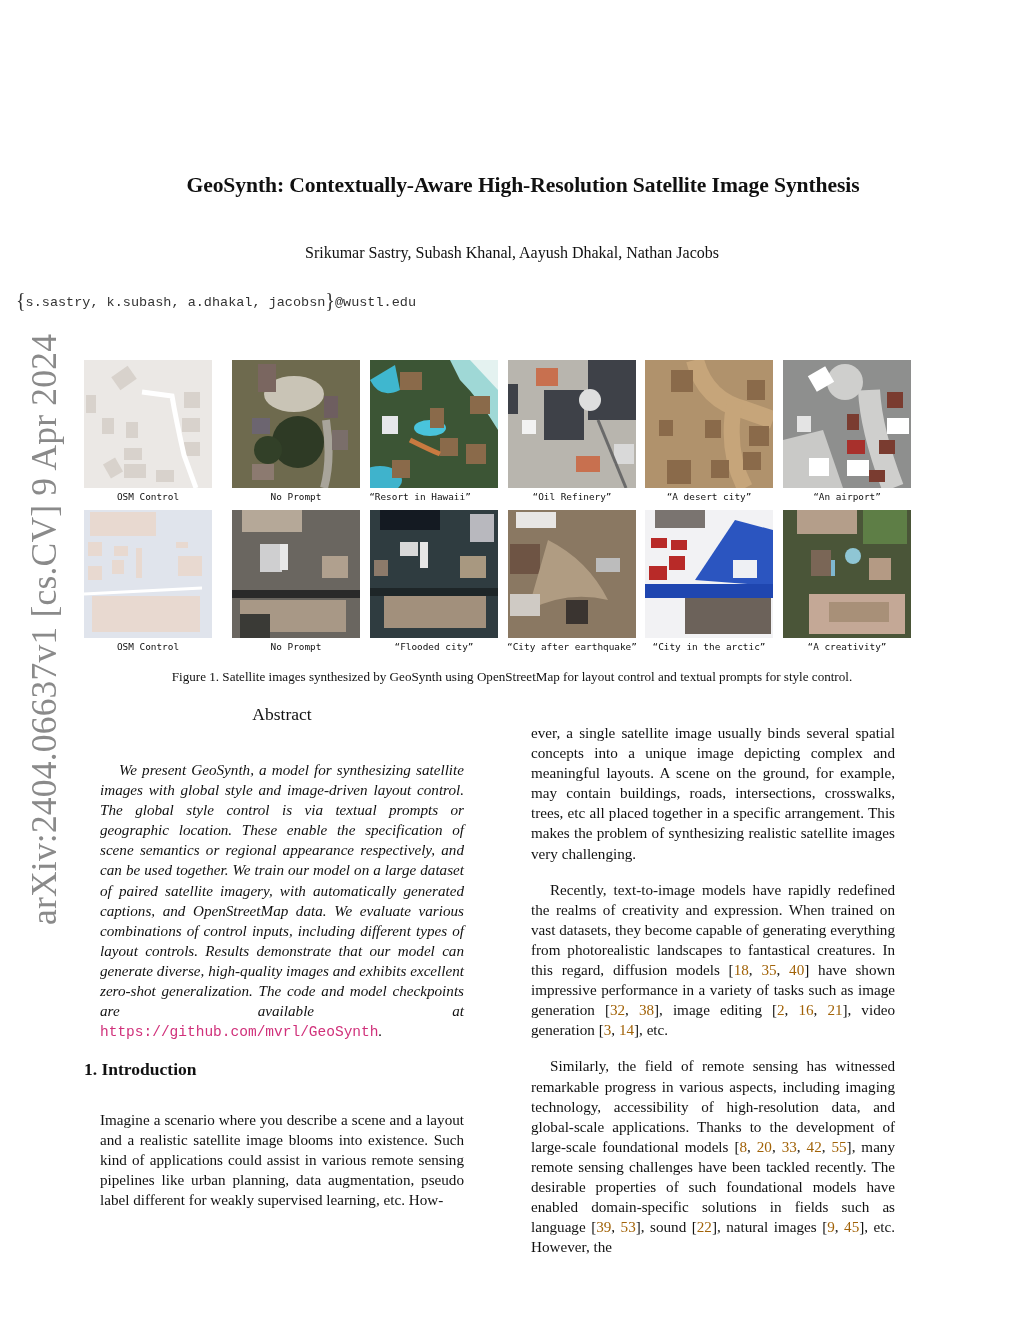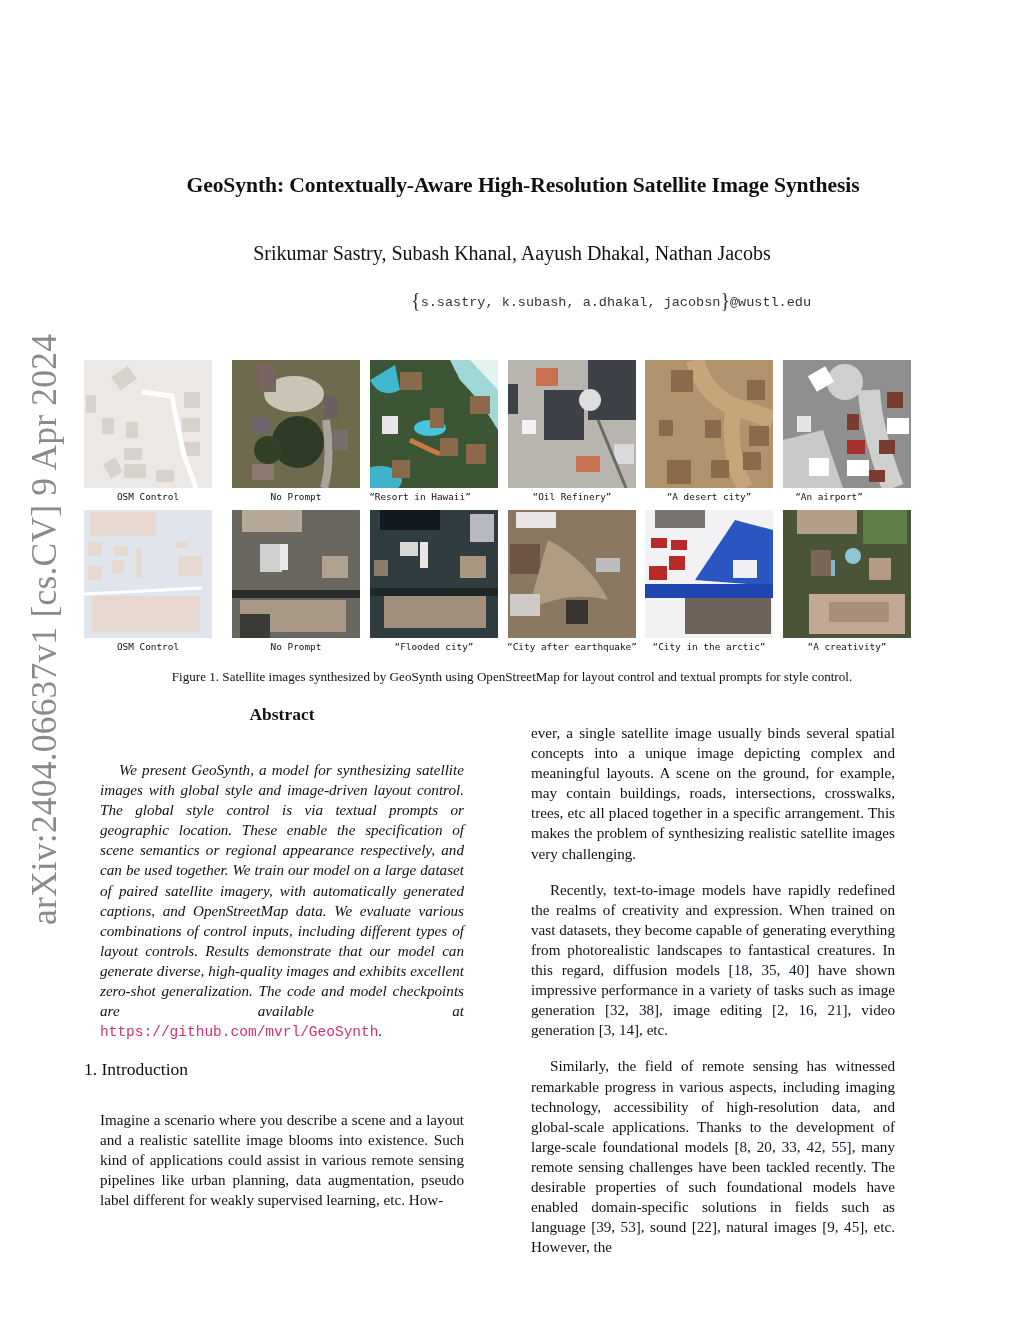--- a/index.html
+++ b/index.html
@@ -4,41 +4,41 @@
 <style>
   html, body { margin: 0; padding: 0; background: #ffffff; }
   body { width: 1024px; height: 1325px; position: relative; overflow: hidden; font-family: "Liberation Serif", "DejaVu Serif", serif; color: #111; }
   .side-stamp {
     position: absolute; left: 23px; top: 925px;
     transform-origin: left top; transform: rotate(-90deg);
     font-family: "Liberation Serif", serif; font-size: 35.5px; color: #8a8a8a;
     white-space: nowrap; letter-spacing: 0.2px;
   }
   .title { position: absolute; top: 173px; left: 0; width: 1024px; text-align: center; font-weight: bold; font-size: 21.6px; letter-spacing: -0.1px; padding-left: 11px; }
-  .authors { position: absolute; top: 241px; left: 0; width: 1024px; text-align: center; font-size: 20px; line-height: 24px; }
-  .emails { position: absolute; top: 289px; left: 0; width: 811px; text-align: right; font-family: "Liberation Mono", monospace; font-size: 13.5px; color: #333; }
+  .authors { position: absolute; top: 241px; left: 0; width: 1024px; text-align: center; font-size: 16px; line-height: 24px; }
+  .emails { position: absolute; top: 289px; left: 16px; width: 811px; text-align: left; font-family: "Liberation Mono", monospace; font-size: 13.5px; color: #333; }
   .emails .brace { font-family: "Liberation Serif", serif; font-size: 20px; color: #333; vertical-align: -1px; }
 
   .figure { position: absolute; left: 0; top: 0; width: 1024px; }
   .tile { position: absolute; width: 128px; height: 128px; overflow: hidden; }
   .tile svg { width: 128px; height: 128px; display: block; }
   .tcap { position: absolute; width: 160px; text-align: center; font-family: "DejaVu Sans Mono", monospace; font-size: 9.4px; color: #111; white-space: nowrap; }
   .fig-caption { position: absolute; top: 669px; left: 0; width: 1024px; text-align: center; font-size: 13.1px; }
 
   .col { position: absolute; width: 396px; font-size: 15.15px; line-height: 20.1px; text-align: justify; }
   .col p { margin: 16px; }
   .left-col { left: 84px; }
   .right-col { left: 515px; }
-  .h-abstract { position: absolute; top: 704px; left: 84px; width: 396px; text-align: center; font-weight: bold; font-size: 17.5px; }
+  .h-abstract { position: absolute; top: 704px; left: 84px; width: 396px; text-align: center; font-weight: normal; font-size: 17.5px; }
   .abstract { top: 744px; font-style: italic; }
   .indent { text-indent: 19px; }
   .url { font-family: "Liberation Mono", monospace; font-style: normal; color: #d0307a; font-size: 14.5px; }
-  .h-intro { position: absolute; top: 1059px; left: 84px; font-weight: normal; font-size: 17.5px; }
+  .h-intro { position: absolute; top: 1059px; left: 84px; font-weight: bold; font-size: 17.5px; }
   .intro { top: 1094px; }
-  .cite { color: #0f172a; }
+  .cite { color: #a16207; }
   .right-col p + p { margin-top: 11px; }
 </style>
 </head>
 <body>
 
 <div class="side-stamp">arXiv:2404.06637v1  [cs.CV]  9 Apr 2024</div>
 
 <div class="title">GeoSynth: Contextually-Aware High-Resolution Satellite Image Synthesis</div>
 <div class="authors">
   <div>Srikumar Sastry, Subash Khanal, Aayush Dhakal, Nathan Jacobs</div>
@@ -162,21 +162,21 @@
       <g fill="#7a3c30">
           <rect x="104" y="32" width="16" height="16"></rect>
           <rect x="64" y="54" width="12" height="16"></rect>
           <rect x="96" y="80" width="16" height="14"></rect>
           <rect x="86" y="110" width="16" height="12"></rect>
         </g>
       <rect x="64" y="80" width="18" height="14" fill="#a8302c"></rect>
         <rect x="14" y="56" width="14" height="16" fill="#e4e4e4"></rect>
       </svg>
   </div>
-  <div class="tcap" style="left:749px;top:491px">“An airport”</div>
+  <div class="tcap" style="left:767px;top:491px">“An airport”</div>
 
   <div class="tile" style="left:84px;top:510px">
     <svg viewBox="0 0 128 128">
         <rect width="128" height="128" fill="#e0e4ec"></rect>
       <g fill="#e8d9d0">
           <rect x="6" y="2" width="66" height="24"></rect>
           <rect x="4" y="32" width="14" height="14"></rect>
           <rect x="30" y="36" width="14" height="10"></rect>
           <rect x="28" y="50" width="12" height="14"></rect>
           <rect x="52" y="38" width="6" height="30"></rect>

